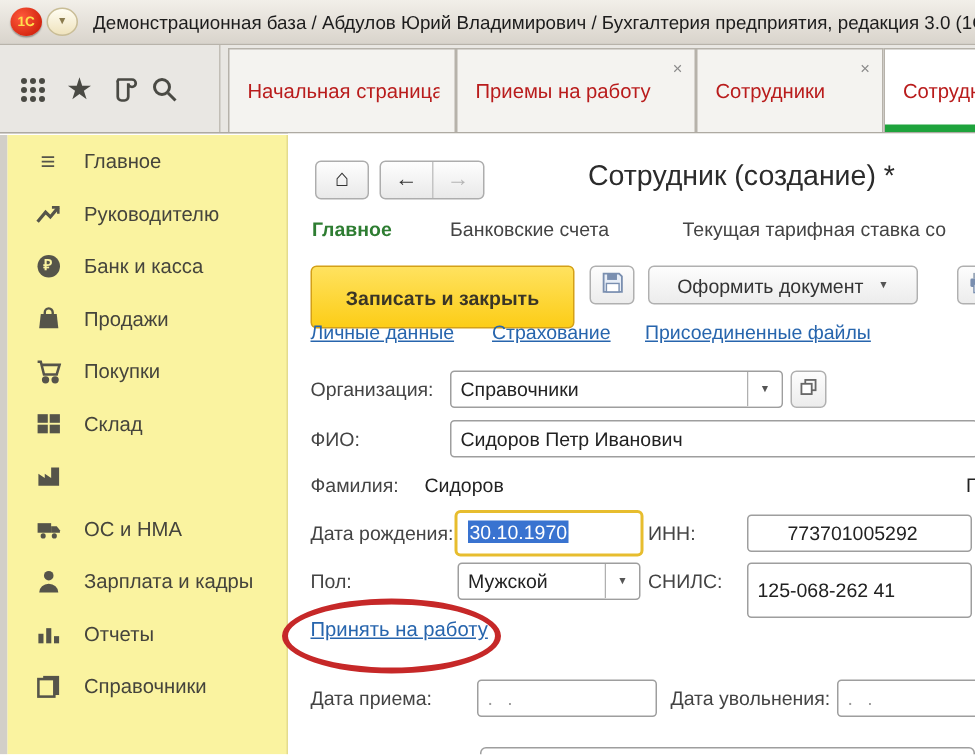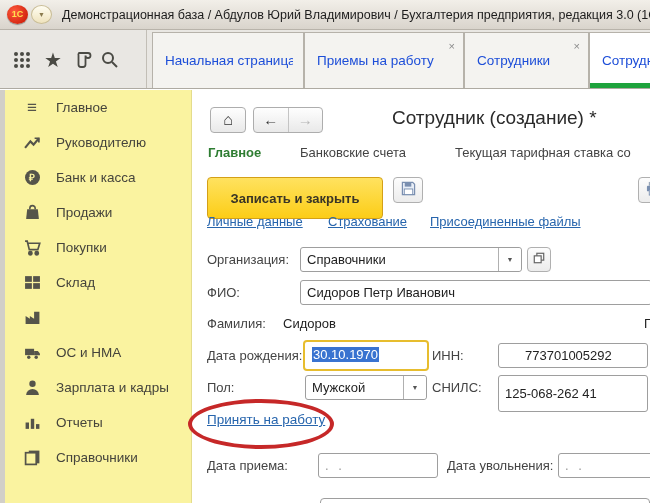--- a/index.html
+++ b/index.html
@@ -22,21 +22,21 @@
 
   
   .tabstrip { position:absolute; left:0; top:30px; width:650px; height:59px;
               background:#e9e7e3; border-bottom:1px solid #aeaaa2; }
   .tool-ico { position:absolute; top:20px; width:20px; height:20px; color:#4a4a44; cursor:pointer; }
   .tool-ico svg { width:20px; height:20px; display:block; }
   .strip-sep { position:absolute; left:146px; top:0; width:1px; height:58px; background:#c2beb6; }
   .tab { position:absolute; top:2px; height:56px; background:#f4f3f0;
          border:1px solid #b6b2aa; border-bottom:none; cursor:pointer; }
   .tab .tlabel { position:absolute; left:12px; right:10px; top:0; height:56px; line-height:56px;
-                 font-size:13.5px; color:#1d4ed8; white-space:nowrap; overflow:hidden; }
+                 font-size:13.5px; color:#b91c1c; white-space:nowrap; overflow:hidden; }
   .tab .tclose { position:absolute; right:8px; top:8px; font-size:11px; color:#8a8a8a;
                  line-height:11px; cursor:pointer; }
   .tab.active { background:#ffffff; }
   .tab.active::after { content:""; position:absolute; left:0; right:0; bottom:0; height:5px;
                        background:#1ea33c; }
 
   
   .edge-strip { position:absolute; left:0; top:90px; width:5px; height:413px; background:#d2cfc8; }
   .sidebar { position:absolute; left:5px; top:90px; width:183px; height:413px; background:#faf3a0; }
   .splitter { position:absolute; left:188px; top:90px; width:4px; height:413px; background:#faf3a0;
@@ -254,20 +254,24 @@
     <div class="btn-yellow abs" style="left:15px; top:88px; width:176px; height:42px;">Записать и закрыть</div>
     <div class="btn-std abs" style="left:201px; top:88px; width:30px; height:26px;">
       <span>
         <svg viewBox="0 0 16 16" width="15" height="15">
             <path d="M1.5 1.5 h11 l2 2 v11 h-13 z" fill="#e8eef7" stroke="#7a8fb0" stroke-width="1.3"></path>
             <rect x="4" y="1.5" width="7" height="4.5" fill="#7a8fb0"></rect>
             <rect x="3.5" y="8.5" width="9" height="6" fill="#fff" stroke="#7a8fb0"></rect>
           </svg>
       </span>
     </div>
+    <div class="btn-std abs" style="left:240px; top:88px; width:180px; height:26px; gap:10px;">
+      <span>Оформить документ</span>
+      <span style="font-size:7px; color:#555;">▼</span>
+    </div>
     <div class="btn-std abs" style="left:446px; top:88px; width:30px; height:26px;">
       <span>
         <svg viewBox="0 0 16 16" width="15" height="15">
             <rect x="3" y="1" width="10" height="4" fill="#9aa7b8"></rect>
             <rect x="1" y="5" width="14" height="6" rx="1" fill="#7a8fb0"></rect>
             <rect x="3.5" y="9" width="9" height="6" fill="#fff" stroke="#7a8fb0"></rect>
           </svg>
       </span>
     </div>
 

